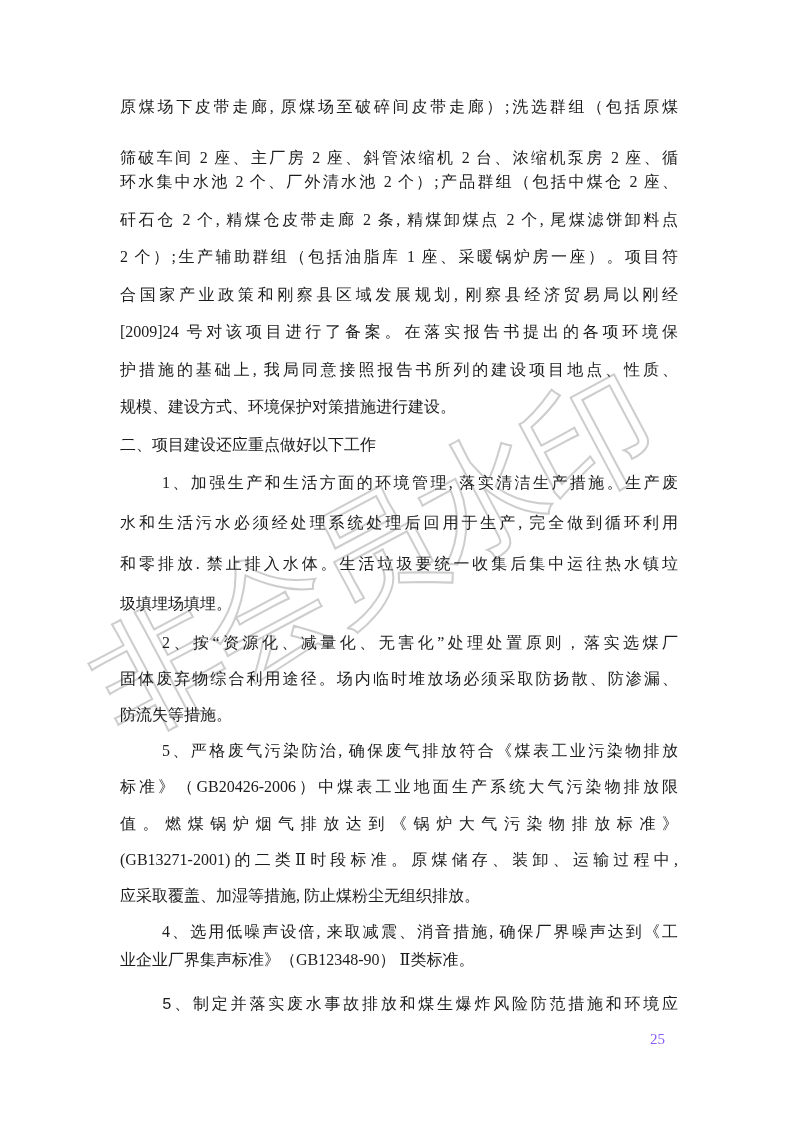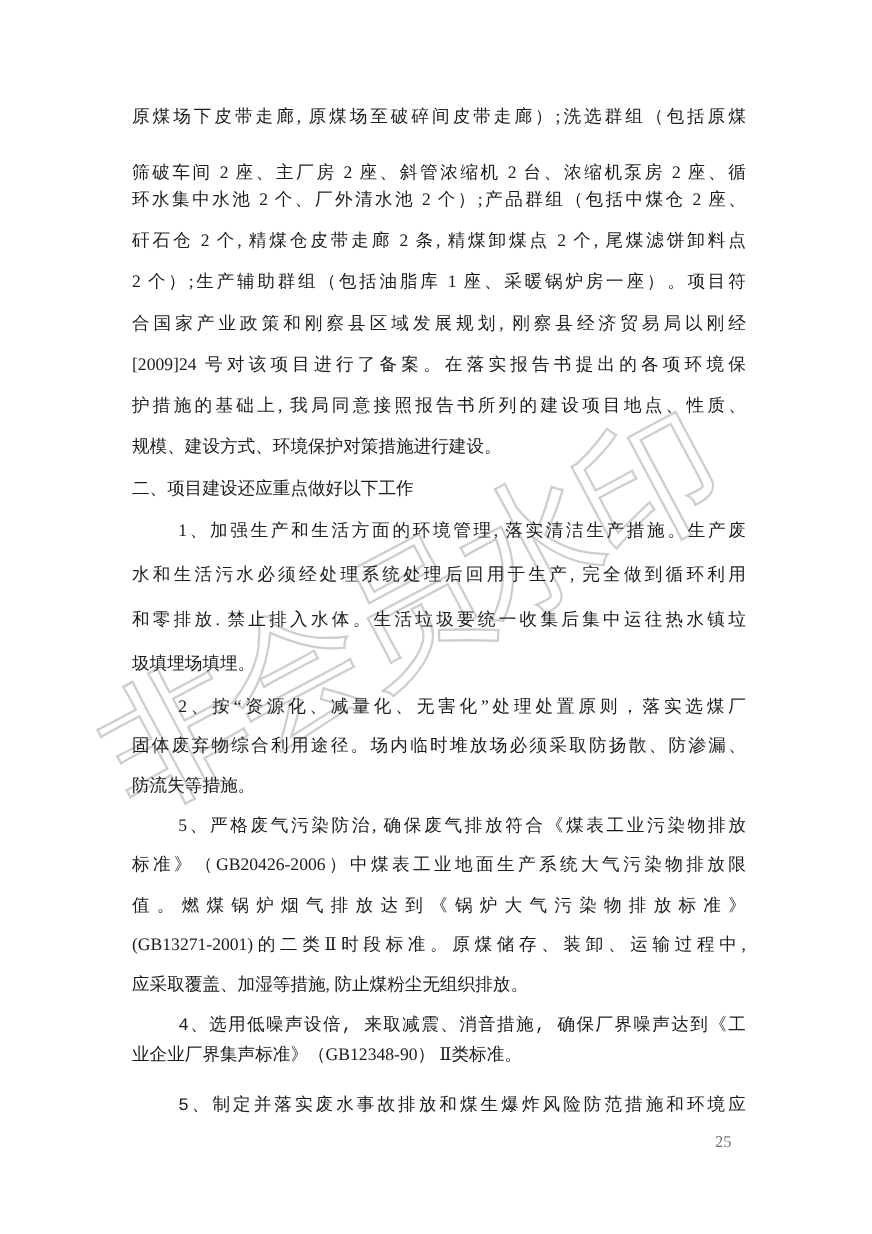--- a/index.html
+++ b/index.html
@@ -55,21 +55,21 @@
   }
   .line.indent {
     padding-left: 42px;
   }
   .page-number {
     position: absolute;
     left: 650px;
     top: 1031px;
     z-index: 1;
     font-size: 15px;
-    color: #737373;
+    color: #8b5cf6;
     font-family: "Liberation Serif", "DejaVu Serif", serif;
   }
 </style>
 </head>
 <body>
 
 <div class="page">
   <div class="watermark">非会员水印</div>
   <div class="body-block">
       <div class="line full" style="top: 88px; height: 37.5px; line-height: 37.5px;">原煤场下皮带走廊, 原煤场至破碎间皮带走廊）;洗选群组（包括原煤</div>
@@ -87,18 +87,18 @@
       <div class="line full" style="top: 543.8px; height: 40.4px; line-height: 40.4px;">和零排放. 禁止排入水体。生活垃圾要统一收集后集中运往热水镇垃</div>
       <div class="line" style="top: 584.2px; height: 40.4px; line-height: 40.4px;">圾填埋场填埋。</div>
       <div class="line full indent" style="top: 624.6px; height: 36.2px; line-height: 36.2px;">2、按“资源化、减量化、无害化”处理处置原则，落实选煤厂</div>
       <div class="line full" style="top: 660.8px; height: 36.2px; line-height: 36.2px;">固体废弃物综合利用途径。场内临时堆放场必须采取防扬散、防渗漏、</div>
       <div class="line" style="top: 697px; height: 36.2px; line-height: 36.2px;">防流失等措施。</div>
       <div class="line full indent" style="top: 733.2px; height: 36.2px; line-height: 36.2px;">5、严格废气污染防治, 确保废气排放符合《煤表工业污染物排放</div>
       <div class="line full" style="top: 769.4px; height: 36.2px; line-height: 36.2px;">标准》（GB20426-2006）中煤表工业地面生产系统大气污染物排放限</div>
       <div class="line full" style="top: 805.6px; height: 36.2px; line-height: 36.2px;">值。燃煤锅炉烟气排放达到《锅炉大气污染物排放标准》</div>
       <div class="line full" style="top: 841.8px; height: 36.2px; line-height: 36.2px;">(GB13271-2001)的二类Ⅱ时段标准。原煤储存、装卸、运输过程中,</div>
       <div class="line" style="top: 878px; height: 36.2px; line-height: 36.2px;">应采取覆盖、加湿等措施, 防止煤粉尘无组织排放。</div>
-      <div class="line full indent" style="top: 914.2px; height: 36.2px; line-height: 36.2px; font-family: Liberation Mono, monospace;">4、选用低噪声设倍, 来取减震、消音措施, 确保厂界噪声达到《工</div>
+      <div class="line full indent" style="top: 914.2px; height: 36.2px; line-height: 36.2px;">4、选用低噪声设倍, 来取减震、消音措施, 确保厂界噪声达到《工</div>
       <div class="line" style="top: 942px; height: 36.2px; line-height: 36.2px;">业企业厂界集声标准》（GB12348-90） Ⅱ类标准。</div>
       <div class="line full indent" style="top: 986.6px; height: 36.2px; line-height: 36.2px; font-family: Liberation Mono, monospace;">5、制定并落实废水事故排放和煤生爆炸风险防范措施和环境应</div>
     </div>
   <div class="page-number">25</div>
 </div>
 
 </body></html>

